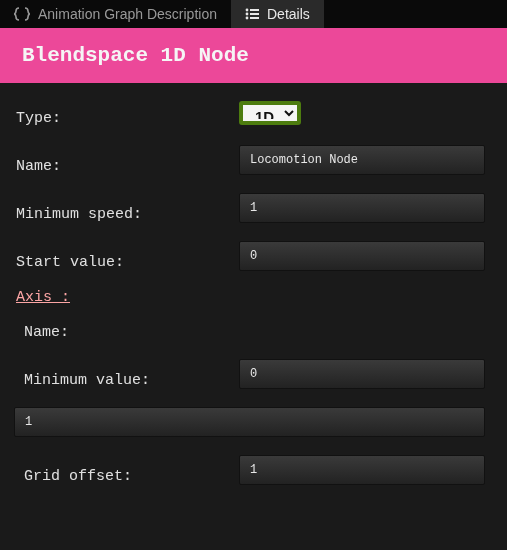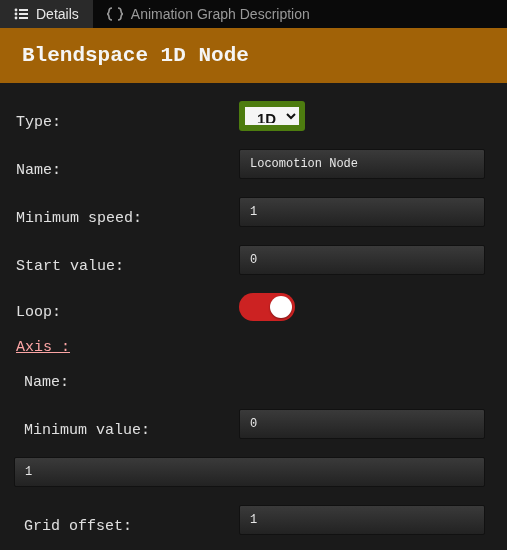--- a/index.html
+++ b/index.html
@@ -27,21 +27,21 @@
     font-family: Arial, sans-serif;
     font-size: 14px;
     cursor: pointer;
   }
   .tab.active {
     background: #2a2a2a;
     color: #e8e8e8;
   }
   .tab-icon svg { display: block; }
   .header {
-    background: #a16207;
+    background: #ec4899;
     padding: 16px 22px;
   }
   .header-title {
     font-size: 21px;
     font-weight: bold;
     color: #f5f5f5;
   }
   .panel {
     padding: 18px 22px 20px 14px;
   }
@@ -67,24 +67,24 @@
     background: linear-gradient(to bottom, #3a3a3a, #222);
     border: 1px solid #111;
     border-radius: 2px;
     color: #e8e8e8;
     font-family: inherit;
     font-size: 12px;
     padding: 0 10px;
     outline: none;
   }
   .select {
-    height: 30px;
+    height: 24px;
     background: #f5f5f5;
     color: #111;
-    border: 6px solid #4d7c0f;
+    border: 4px solid #4d7c0f;
     border-radius: 3px;
     font-family: Arial, sans-serif;
     font-size: 15px;
     font-weight: 600;
     padding: 2px 6px 2px 8px;
     outline: none;
   }
   .toggle {
     width: 56px;
     height: 28px;
@@ -106,44 +106,44 @@
   .section-label {
     text-decoration: underline;
     color: #fca5a5;
     margin: 10px 0 18px 2px;
   }
 </style>
 </head>
 <body>
 
 <div class="tabs">
+  <div class="tab">
+    <span class="tab-icon">
+      <svg width="16" height="14" viewBox="0 0 16 14">
+        <path d="M5 1 Q2 1 2 4 Q2 6 0.5 7 Q2 8 2 10 Q2 13 5 13" fill="none" stroke="#999" stroke-width="1.6"></path>
+        <path d="M11 1 Q14 1 14 4 Q14 6 15.5 7 Q14 8 14 10 Q14 13 11 13" fill="none" stroke="#999" stroke-width="1.6"></path>
+      </svg>
+    </span>
+    <span>Animation Graph Description</span>
+  </div>
   <div class="tab active">
     <span class="tab-icon">
       <svg width="14" height="12" viewBox="0 0 14 12">
         <g fill="#e8e8e8">
           <circle cx="2" cy="2" r="1.4"></circle>
             <rect x="5" y="1" width="9" height="2"></rect>
           <circle cx="2" cy="6" r="1.4"></circle>
             <rect x="5" y="5" width="9" height="2"></rect>
           <circle cx="2" cy="10" r="1.4"></circle>
             <rect x="5" y="9" width="9" height="2"></rect>
         </g>
       </svg>
     </span>
     <span>Details</span>
   </div>
-  <div class="tab">
-    <span class="tab-icon">
-      <svg width="16" height="14" viewBox="0 0 16 14">
-        <path d="M5 1 Q2 1 2 4 Q2 6 0.5 7 Q2 8 2 10 Q2 13 5 13" fill="none" stroke="#999" stroke-width="1.6"></path>
-        <path d="M11 1 Q14 1 14 4 Q14 6 15.5 7 Q14 8 14 10 Q14 13 11 13" fill="none" stroke="#999" stroke-width="1.6"></path>
-      </svg>
-    </span>
-    <span>Animation Graph Description</span>
-  </div>
 </div>
 
 <div class="header">
   <div class="header-title">Blendspace 1D Node</div>
 </div>
 
 <div class="panel">
 
   <div class="row">
     <div class="label">Type:</div>
@@ -168,28 +168,20 @@
     </div>
   </div>
 
   <div class="row">
     <div class="label">Start value:</div>
     <div class="control">
       <input class="text-input" value="0" style="">
     </div>
   </div>
 
-  <div class="row">
-    <div class="label">Loop:</div>
-    <div class="control">
-      <div class="toggle">
-        <div class="knob"></div>
-      </div>
-    </div>
-  </div>
 
   <div class="section-label">Axis :</div>
 
   <div class="axis-group">
 
     <div class="row">
       <div class="label">Name:</div>
     </div>
 
     <div class="row">

